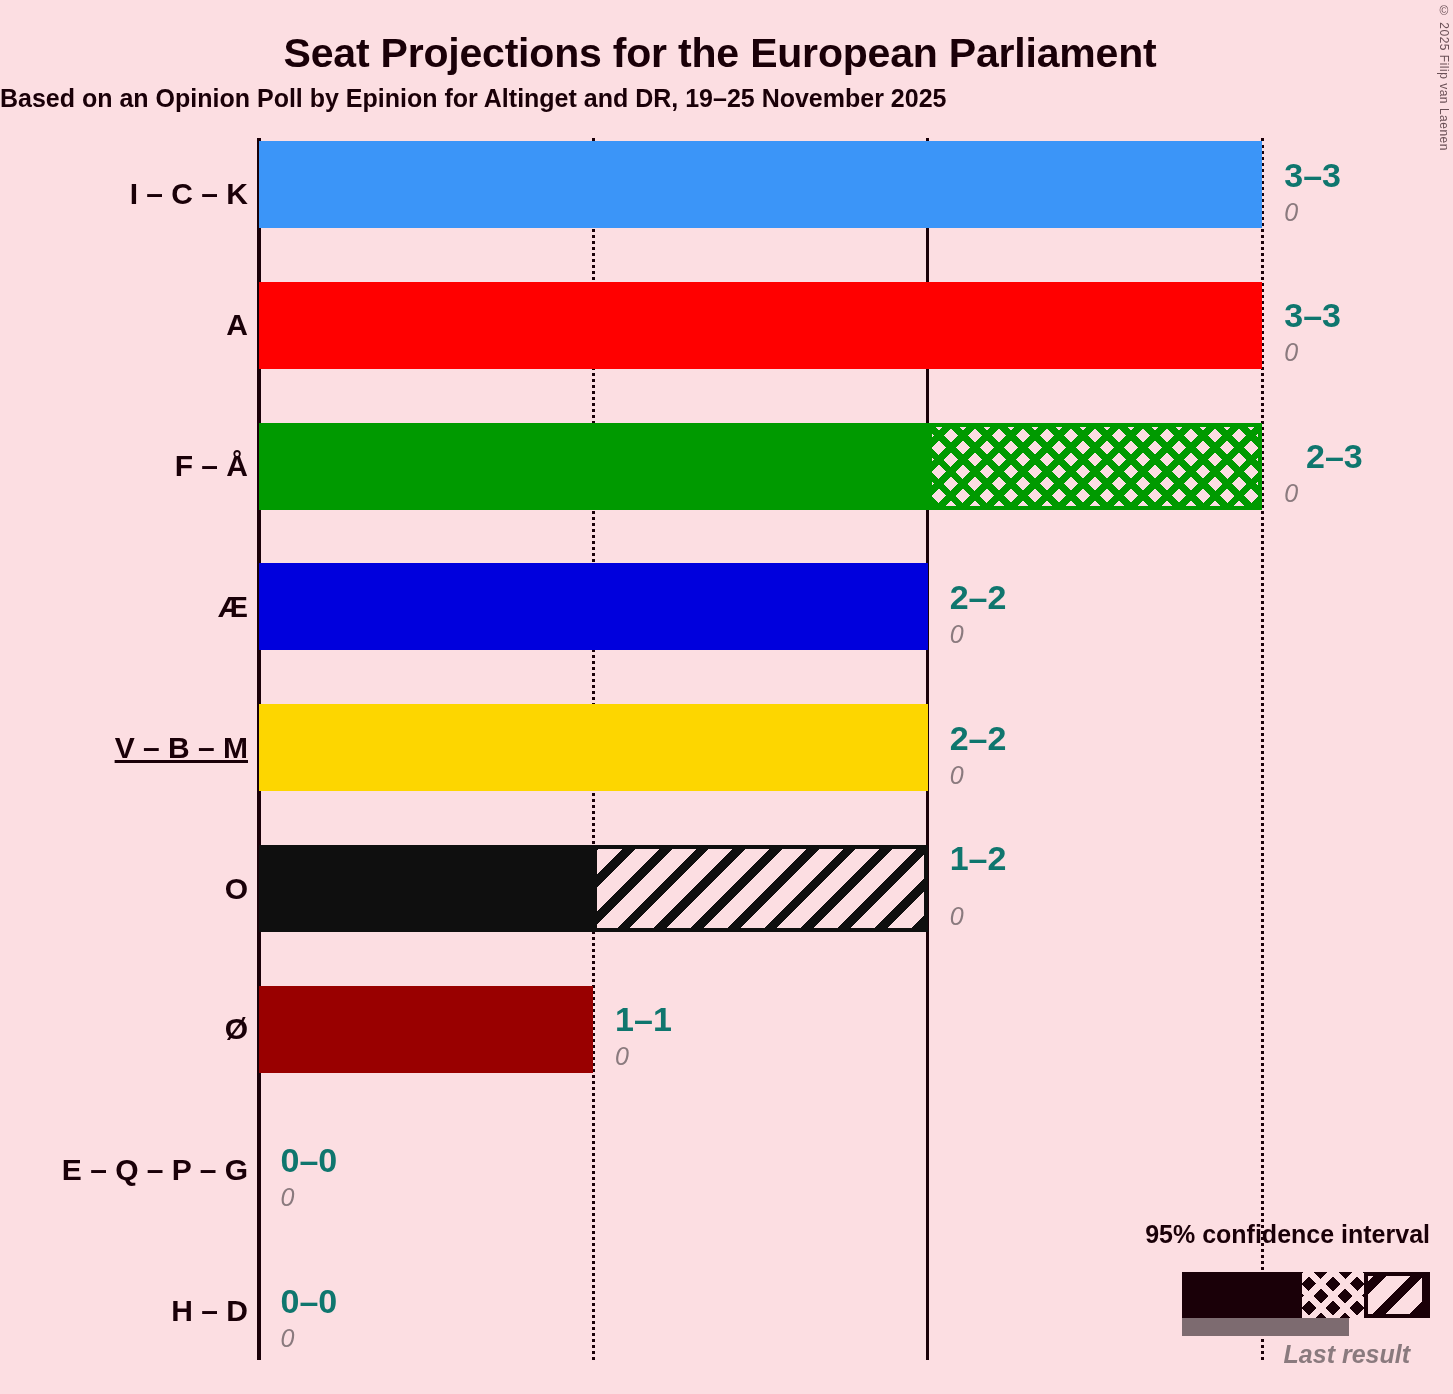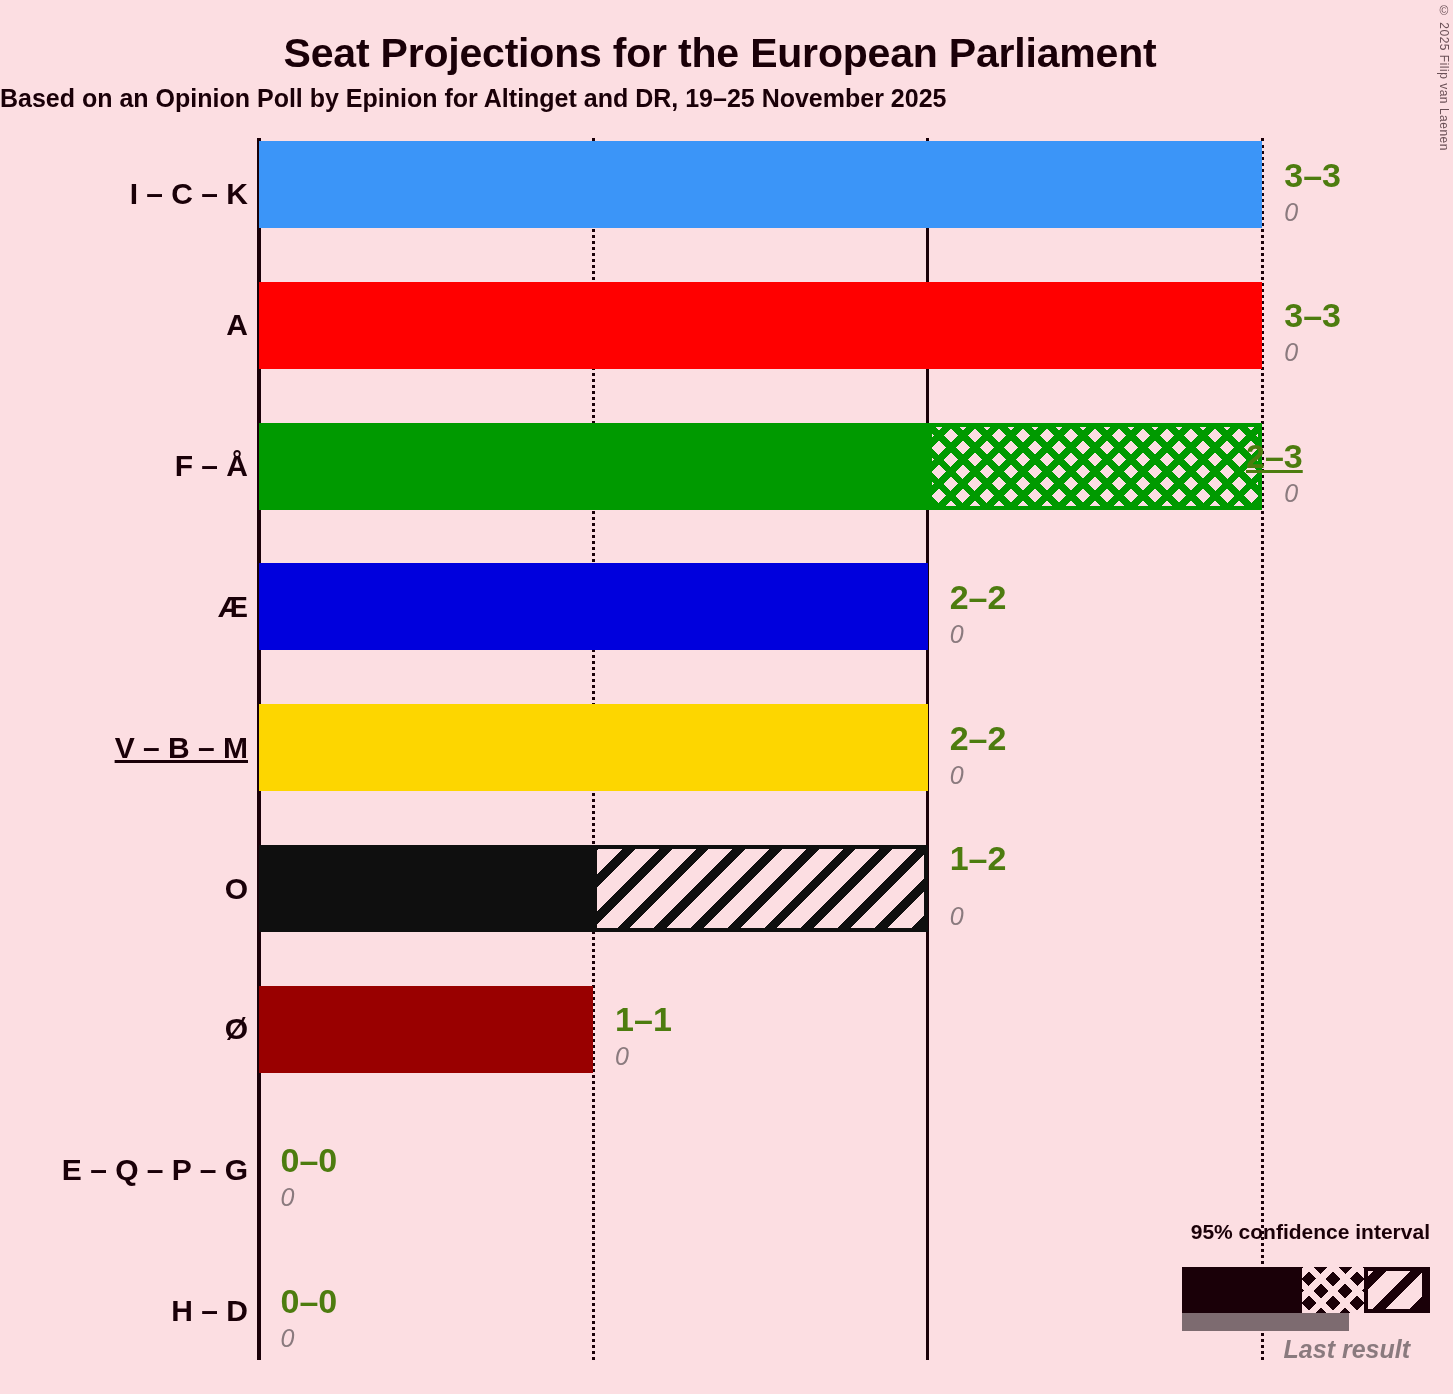--- a/index.html
+++ b/index.html
@@ -102,41 +102,41 @@
   }
   .bar .hatchpart {
     position: absolute;
     top: 0;
     bottom: 0;
   }
   .value-label {
     position: absolute;
     font-size: 34px;
     font-weight: bold;
-    color: #4d7c0f;
+    color: #0f766e;
     white-space: nowrap;
   }
   .last-label {
     position: absolute;
     font-size: 25px;
     font-style: italic;
     color: #8a7a7e;
     white-space: nowrap;
   }
 
   
   #legend {
     position: absolute;
     left: 1090px;
     top: 1220px;
     width: 340px;
   }
   .legend-text {
     text-align: right;
-    font-size: 21px;
+    font-size: 25px;
     font-weight: bold;
     color: #1a0008;
     line-height: 1.18;
   }
   .legend-bar-wrap {
     position: relative;
     margin-top: 22px;
     height: 66px;
   }
   .legend-bar {
@@ -198,21 +198,21 @@
       <div class="bar" style="left: 258.5px; top: 281.8px; height: 87px; width: 1003.8px;">
         <div class="solidpart" style="width: 1003.8px; background: rgb(255, 0, 0);"></div>
       </div>
       <div class="value-label" style="left: 1284.3px; top: 296.3px;">3–3</div>
       <div class="last-label" style="left: 1284.3px; top: 338.3px;">0</div>
       <div class="row-label" style="top: 466.1px;">F – Å</div>
       <div class="bar" style="left: 258.5px; top: 422.6px; height: 87px; width: 1003.8px;">
         <div class="solidpart" style="width: 669.2px; background: rgb(0, 154, 0);"></div>
         <div class="hatchpart" style="left: 669.2px; width: 334.6px; border: 4px solid rgb(0, 154, 0); box-sizing: border-box; background-image: repeating-linear-gradient(45deg, rgb(0, 154, 0) 0px, rgb(0, 154, 0) 7px, transparent 7px, transparent 17px), repeating-linear-gradient(-45deg, rgb(0, 154, 0) 0px, rgb(0, 154, 0) 7px, transparent 7px, transparent 17px);"></div>
       </div>
-      <div class="value-label" style="left: 1246px; top: 437.1px; text-decoration: underline;">2–3</div>
+      <div class="value-label" style="left: 1306px; top: 437.1px;">2–3</div>
       <div class="last-label" style="left: 1284.3px; top: 479.1px;">0</div>
       <div class="row-label" style="top: 606.9px;">Æ</div>
       <div class="bar" style="left: 258.5px; top: 563.4px; height: 87px; width: 669.2px;">
         <div class="solidpart" style="width: 669.2px; background: rgb(0, 0, 221);"></div>
       </div>
       <div class="value-label" style="left: 949.7px; top: 577.9px;">2–2</div>
       <div class="last-label" style="left: 949.7px; top: 619.9px;">0</div>
       <div class="row-label" style="top: 747.7px; text-decoration: underline;">V – B – M</div>
       <div class="bar" style="left: 258.5px; top: 704.2px; height: 87px; width: 669.2px;">
         <div class="solidpart" style="width: 669.2px; background: rgb(253, 214, 0);"></div>

